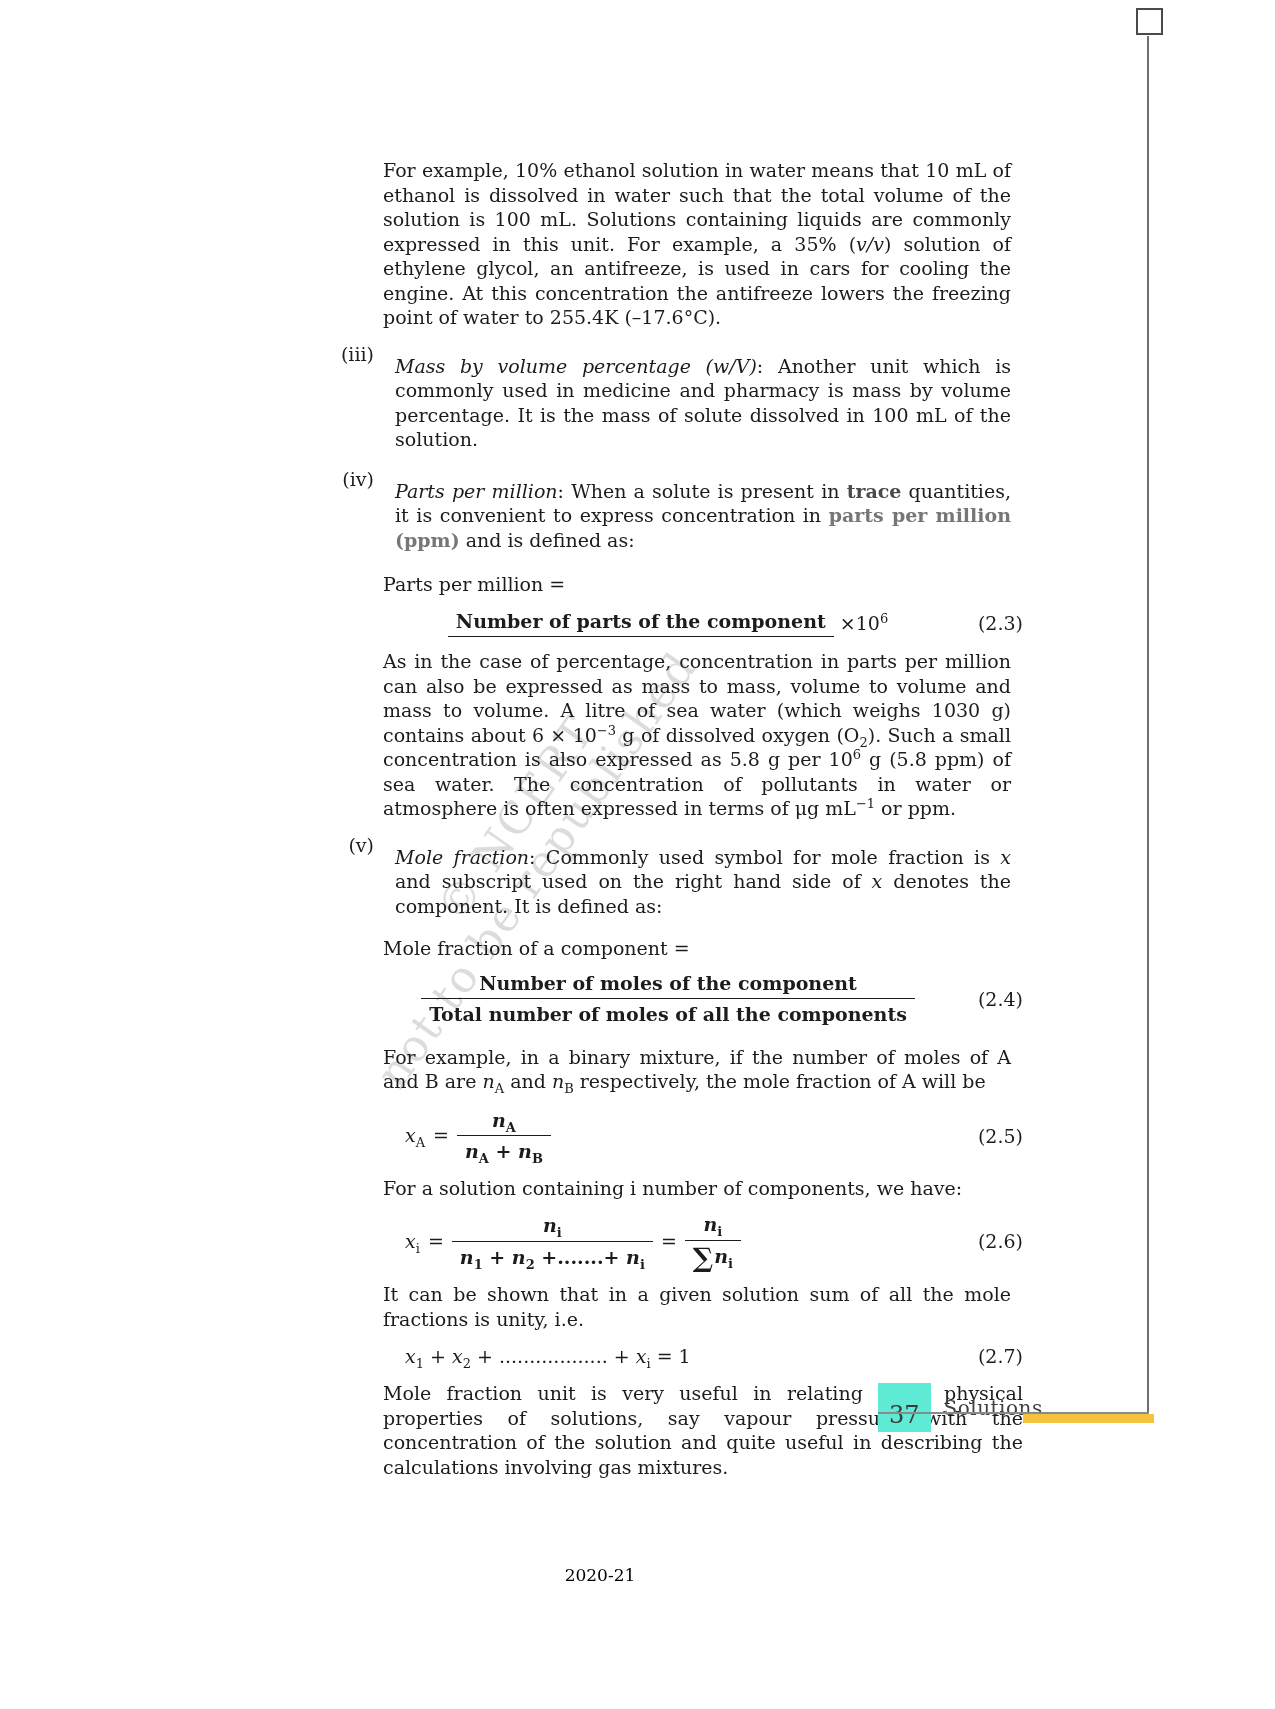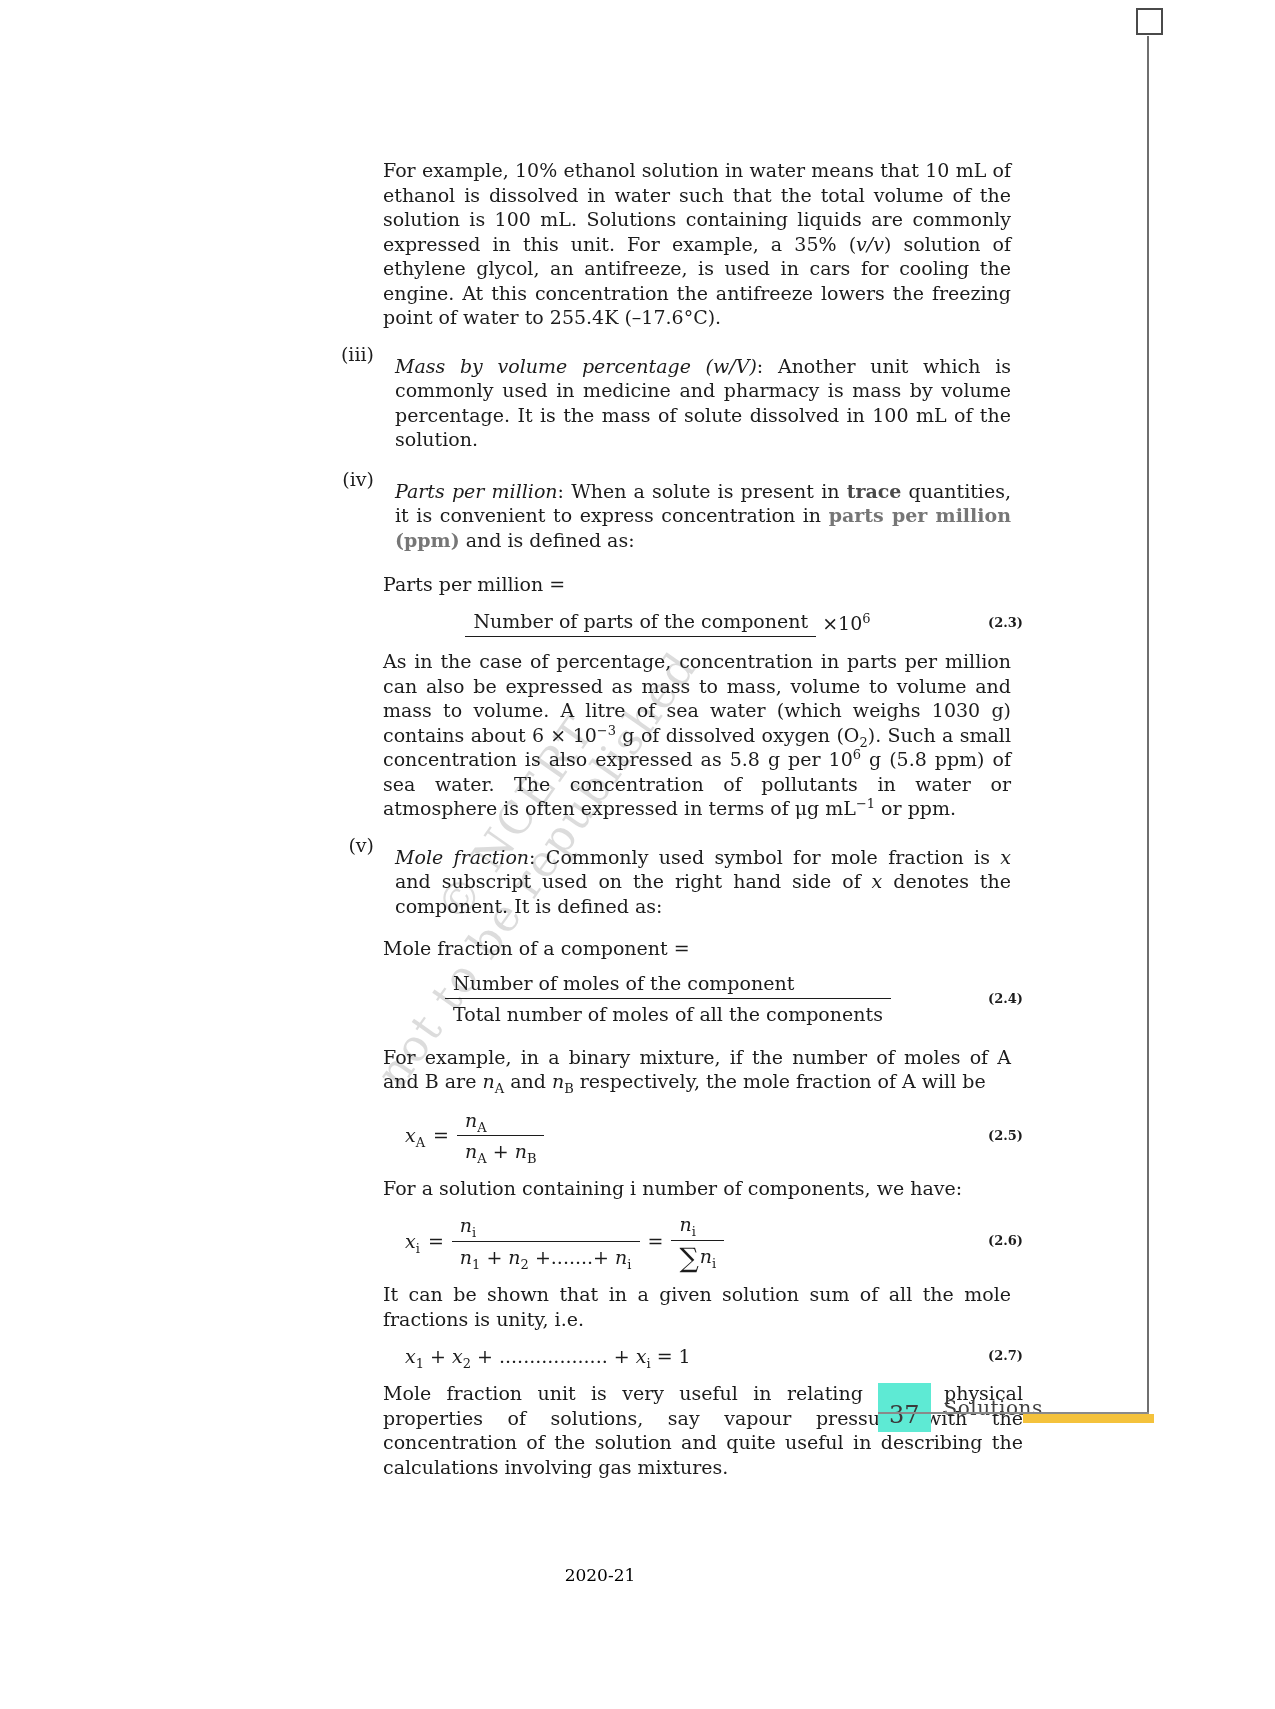--- a/index.html
+++ b/index.html
@@ -36,23 +36,23 @@
   .p-final { margin:12px 0 0 46px; }
 
   .eq-row { position:relative; display:flex; align-items:center; text-align:left; }
   .eq23 { margin:12px 0 10px 46px; }
   .eq24 { margin:10px 0 18px 46px; }
   .eq25 { margin:14px 0 6px 46px; }
   .eq26 { margin:12px 0 4px 46px; }
   .eq27 { margin:8px 0 0 68px; min-height:26px; }
   .eq-center { flex:1; display:flex; justify-content:center; align-items:center; padding-right:70px; }
   .eq-left { padding-left:22px; }
-  .eq-num { position:absolute; right:0; top:50%; transform:translateY(-50%); font-size:13px;font-weight:bold; }
+  .eq-num { position:absolute; right:0; top:50%; transform:translateY(-50%); font-size:19px; }
 
-  .frac { display:inline-block; vertical-align:middle; }
+  .frac { display:inline-block; text-align:center; vertical-align:middle;font-weight:bold; }
   .frac .num { display:block; padding:0 8px 3px; border-bottom:1.6px solid #1c1c1c; }
   .frac .den { display:block; padding:3px 8px 0; }
   .mult { margin-left:6px; white-space:nowrap;text-align:right; }
   .math { white-space:nowrap; }
   .gap { display:inline-block; width:8px; }
   .sigma { font-size:27px; font-style:normal; vertical-align:-4px; padding-right:1px; }
 
   .footer-row { position:absolute; left:878px; top:1383px; display:flex; align-items:center; }
   .page-badge { display:inline-block; background:#5eead4; color:#3a3a3a; font-size:24px; padding:18px 11px 3px; }
   .section { margin-left:13px; color:#404040; font-size:20px; letter-spacing:0.5px; }

